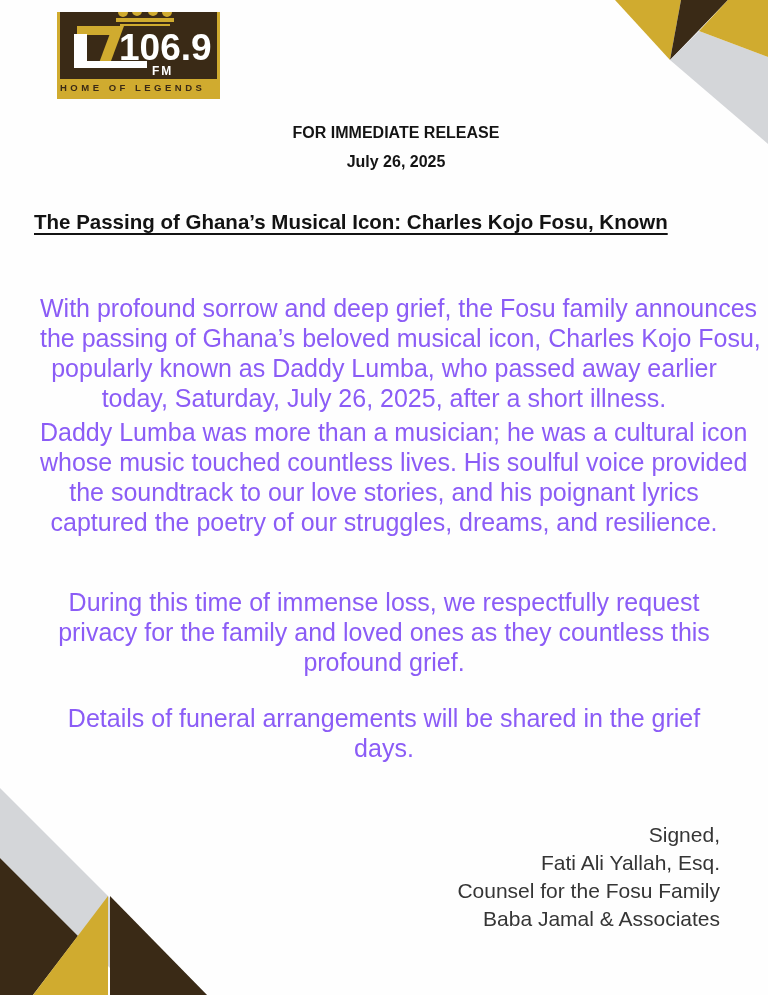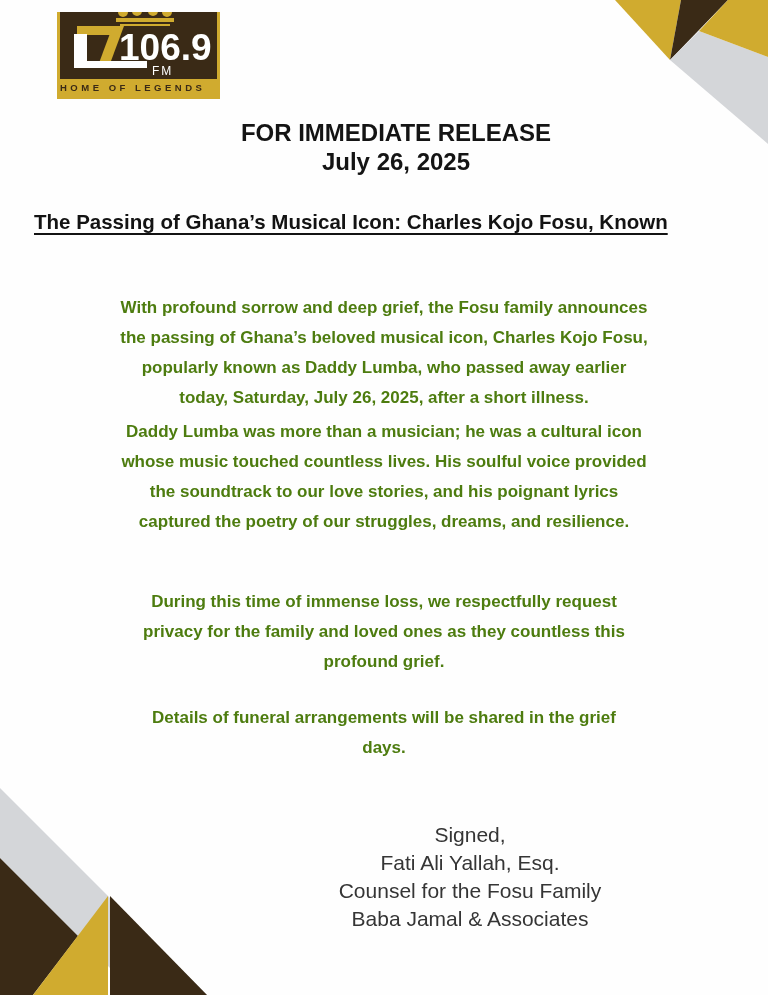--- a/index.html
+++ b/index.html
@@ -40,59 +40,59 @@
   .d-diag   { position: absolute; left: 39px; top: 14px; width: 25px; height: 37px;
               background: #d0ab2f;
               clip-path: polygon(55% 0, 100% 0, 45% 100%, 0 100%); }
   .freq {
     position: absolute; left: 59px; top: 17px;
     color: #ffffff; font-size: 37px; font-weight: 700;
     letter-spacing: 0px; line-height: 1;
   }
   .fm {
     position: absolute; left: 92px; top: 52px;
-    color: #ffffff; font-size: 12px; font-weight: 400; letter-spacing: 2px;
+    color: #ffffff; font-size: 12px; font-weight: 700; letter-spacing: 2px;
   }
   .tagline-band {
     position: absolute; left: 0; bottom: 0;
     width: 100%; height: 17px;
     background: #d0ab2f;
     color: #3a2a16;
     font-size: 9.5px; font-weight: 700; letter-spacing: 3.5px;
     text-align: left; line-height: 18px;
   }
   
   .textline { white-space: nowrap; }
   .release {
     position: absolute; left: 0; top: 118px; width: 768px;
     text-align: center; color: #141414;
-    font-size: 24px; font-weight: 700; line-height: 29px; padding-left: 24px;
+    font-size: 16px; font-weight: 700; line-height: 29px; padding-left: 24px;
   }
   .doc-title {
     position: absolute; left: 34px; top: 206px; width: 700px;
     text-align: left; color: #131313;
     font-size: 20.5px; font-weight: 700; line-height: 32px;
   }
   .doc-title .textline {
     text-decoration: underline;
     text-decoration-thickness: 2px;
     text-underline-offset: 4px;
   }
   .para {
     position: absolute; left: 40px; width: 688px;
-    text-align: center; color: #4d7c0f;
-    font-size: 17px; font-weight: 700; line-height: 30px;
+    text-align: center; color: #8b5cf6;
+    font-size: 25px; font-weight: 400; line-height: 30px;
   }
   .p1 { top: 293px; }
   .p2 { top: 417px; }
   .p3 { top: 587px; }
   .p4 { top: 703px; }
   .signature {
     position: absolute; right: 48px; top: 821px; width: 500px;
-    text-align: center; color: #353535;
+    text-align: right; color: #353535;
     font-size: 21px; font-weight: 400; line-height: 28px;
   }
 </style>
 </head>
 <body>
 
 <div class="page">
 
   <svg class="decor" viewBox="0 0 768 995" xmlns="http://www.w3.org/2000/svg">
 

